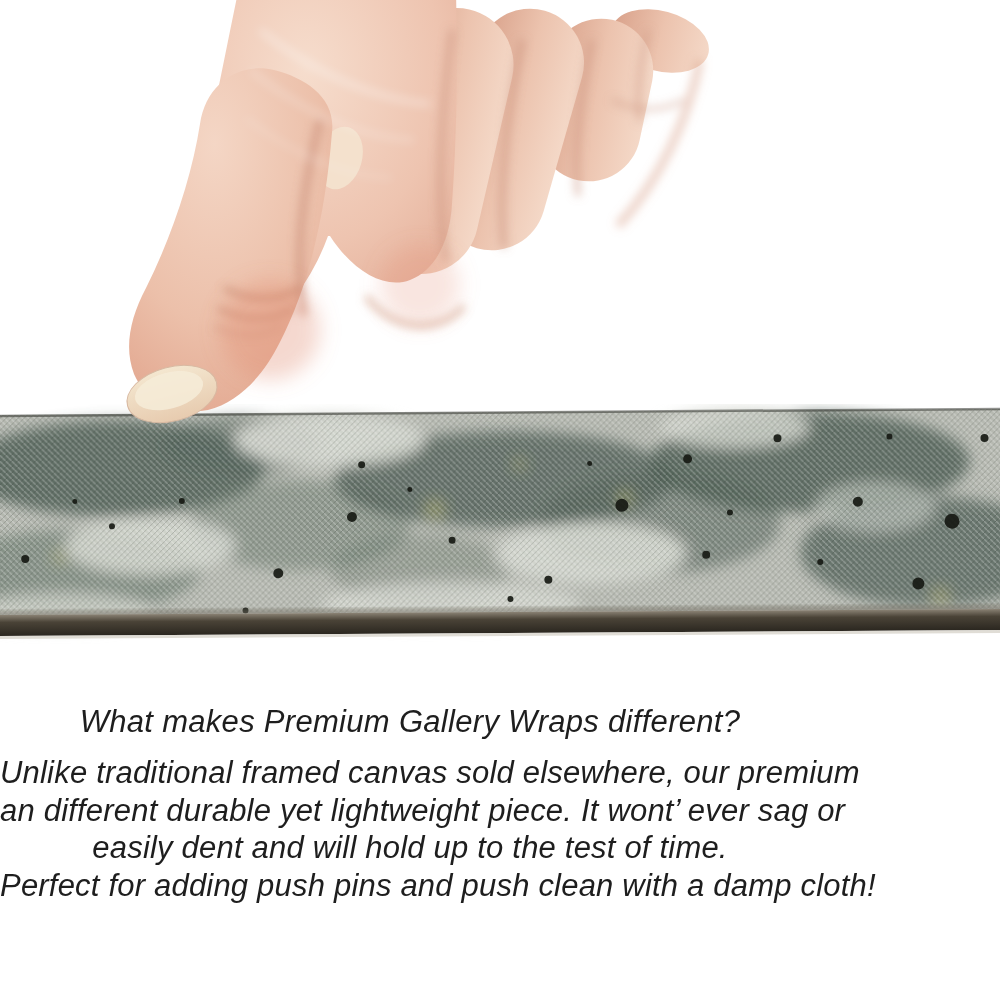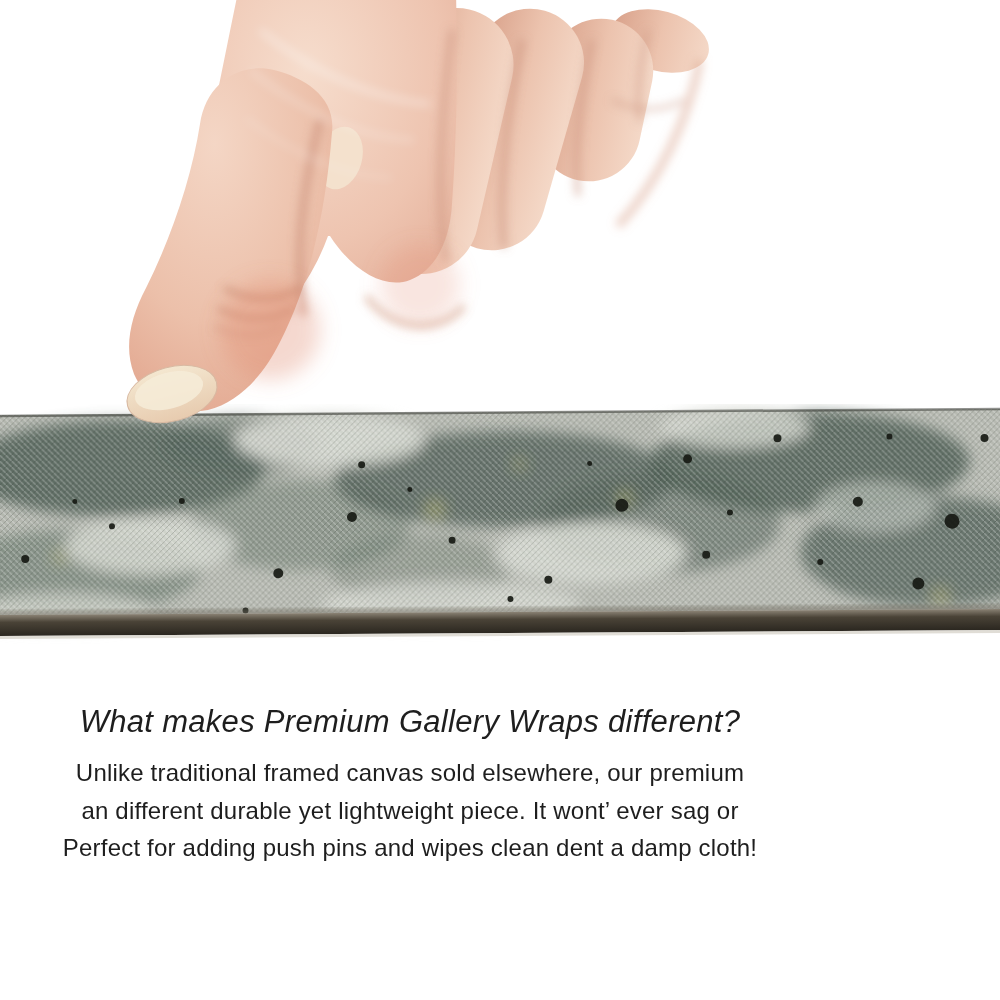--- a/index.html
+++ b/index.html
@@ -11,21 +11,21 @@
   .strip-svg{position:absolute;left:0;top:404px;width:1000px;height:240px;display:block;}
   .hand-svg{position:absolute;left:0;top:0;width:1000px;height:460px;display:block;}
   .copy{
     position:absolute;left:0;top:701px;width:820px;text-align:center;color:#1e1e1e;
   }
   .headline{
     font-style:italic;font-size:31px;line-height:41px;letter-spacing:.3px;
     margin:0 0 12px 0;font-weight:normal;white-space:nowrap;
   }
   .bodyline{
-    font-size:24px;line-height:37.6px;letter-spacing:.2px;
+    font-style:italic;font-size:31px;line-height:37.6px;letter-spacing:.2px;
     white-space:nowrap;
   }
 </style>
 </head>
 <body>
 
 <div class="stage">
 
   <div class="photo">
 
@@ -177,16 +177,17 @@
         <circle cx="270" cy="330" r="50" fill="#e2886c" opacity="0.33"></circle>
         <circle cx="420" cy="285" r="40" fill="#e2886c" opacity="0.22"></circle>
       </g>
     </svg>
   </div>
 
   <div class="copy">
     <h1 class="headline">What makes Premium Gallery Wraps different?</h1>
     <div class="bodyline">Unlike traditional framed canvas sold elsewhere, our premium</div>
     <div class="bodyline">an different durable yet lightweight piece. It wont’ ever sag or</div>
-    <div class="bodyline">Perfect for adding push pins and wipes clean dent a damp cloth!</div>
+    <div class="bodyline">easily dent and will hold up to the test of time.</div>
+    <div class="bodyline">Perfect for adding push pins and push clean with a damp cloth!</div>
   </div>
 
 </div>
 
 </body></html>

